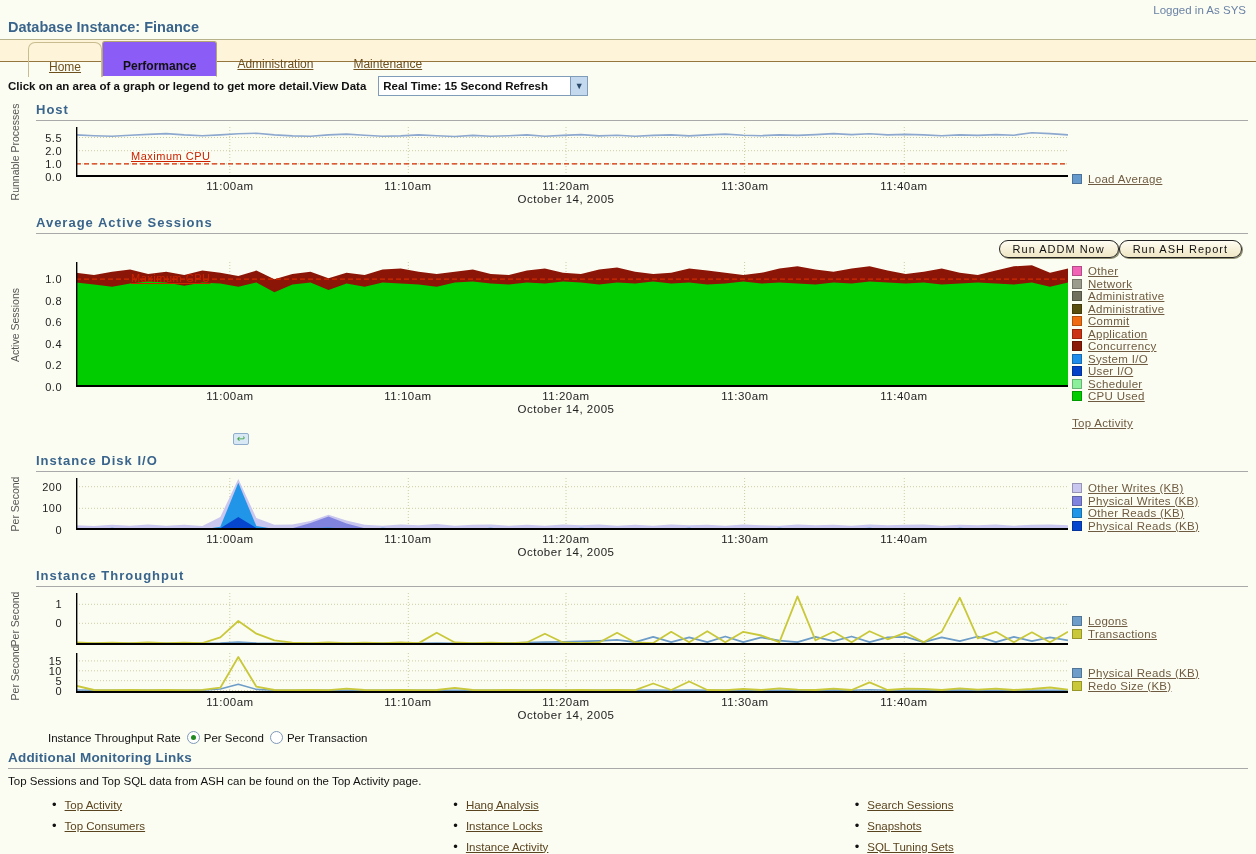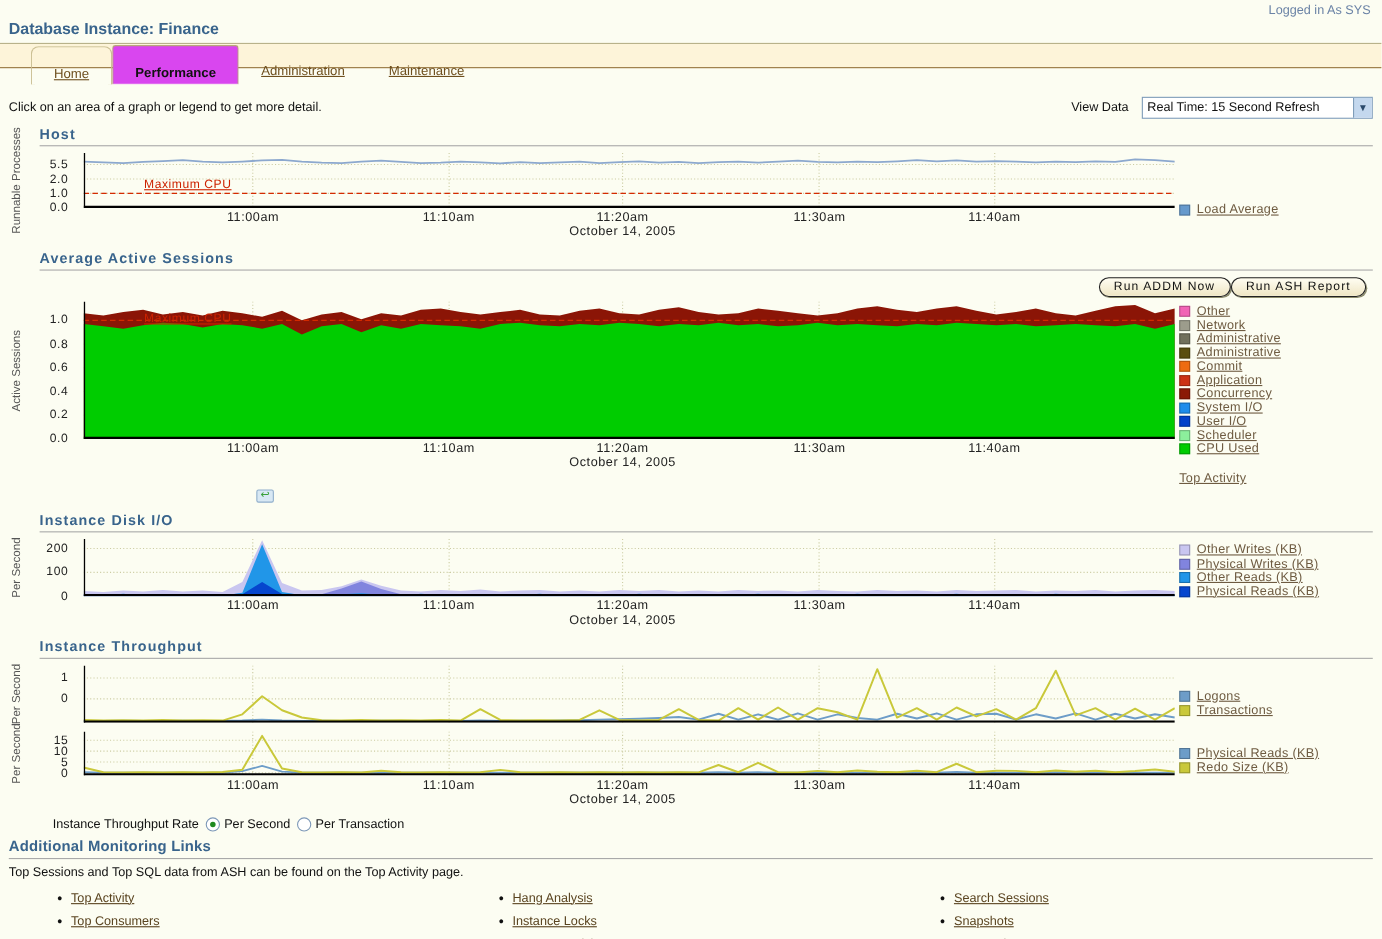--- a/index.html
+++ b/index.html
@@ -7,24 +7,24 @@
   body { background:#FCFDF2; font-family:"Liberation Sans", sans-serif; color:#111; }
 
   .topbar { text-align:right; padding:4px 10px 0 0; font-size:11.5px; color:#6B83A6; }
   .page-title { color:#39648C; font-size:14.5px; font-weight:bold; margin:3px 0 4px 8px; }
 
   .tabbar { background:#FDF4D9; border-top:1px solid #B8B28A; border-bottom:1px solid #96763F;
             display:flex; align-items:stretch; height:23px; padding-left:28px; }
   .tab { display:flex; align-items:flex-start; padding:17px 20px; font-size:12px; white-space:nowrap; }
   .tab a { color:#6E4F1E; text-decoration:underline; cursor:pointer; }
   .tab-first { border:1px solid #C9BD90; border-bottom:none; border-radius:7px 7px 0 0; margin-top:2px; }
-  .tab-active { background:#d946ef; border:1px solid #B3A574; border-bottom:1px solid #FCFDF2;
+  .tab-active { background:#8b5cf6; border:1px solid #B3A574; border-bottom:1px solid #FCFDF2;
                 margin-bottom:-1px; margin-top:1px; font-weight:bold; border-radius:3px 3px 0 0; }
 
-  .subheader { display:flex; justify-content:space-between; align-items:center; margin:26px 8px 0 8px; }
+  .subheader { display:flex; align-items:center; margin:14px 8px 0 8px;font-weight:bold; }
   .instruction { font-size:11.5px; color:#111; }
   .viewdata { display:flex; align-items:center; gap:12px; }
   .viewdata-label { font-size:11.5px; }
   .select-box { width:210px; height:20px; background:#fff; border:1px solid #7F9DB9; display:flex;
                 align-items:center; justify-content:space-between; font-size:11.5px; cursor:pointer; }
   .select-box .val { padding-left:4px; white-space:nowrap; }
   .sel-arrow { width:17px; height:18px; background:#C4D8EE; border-left:1px solid #7F9DB9;
                display:flex; align-items:center; justify-content:center; font-size:9px; color:#2B4A6B; }
 
   .sec-title { font-weight:bold; color:#39648C; font-size:13px; letter-spacing:1px;

